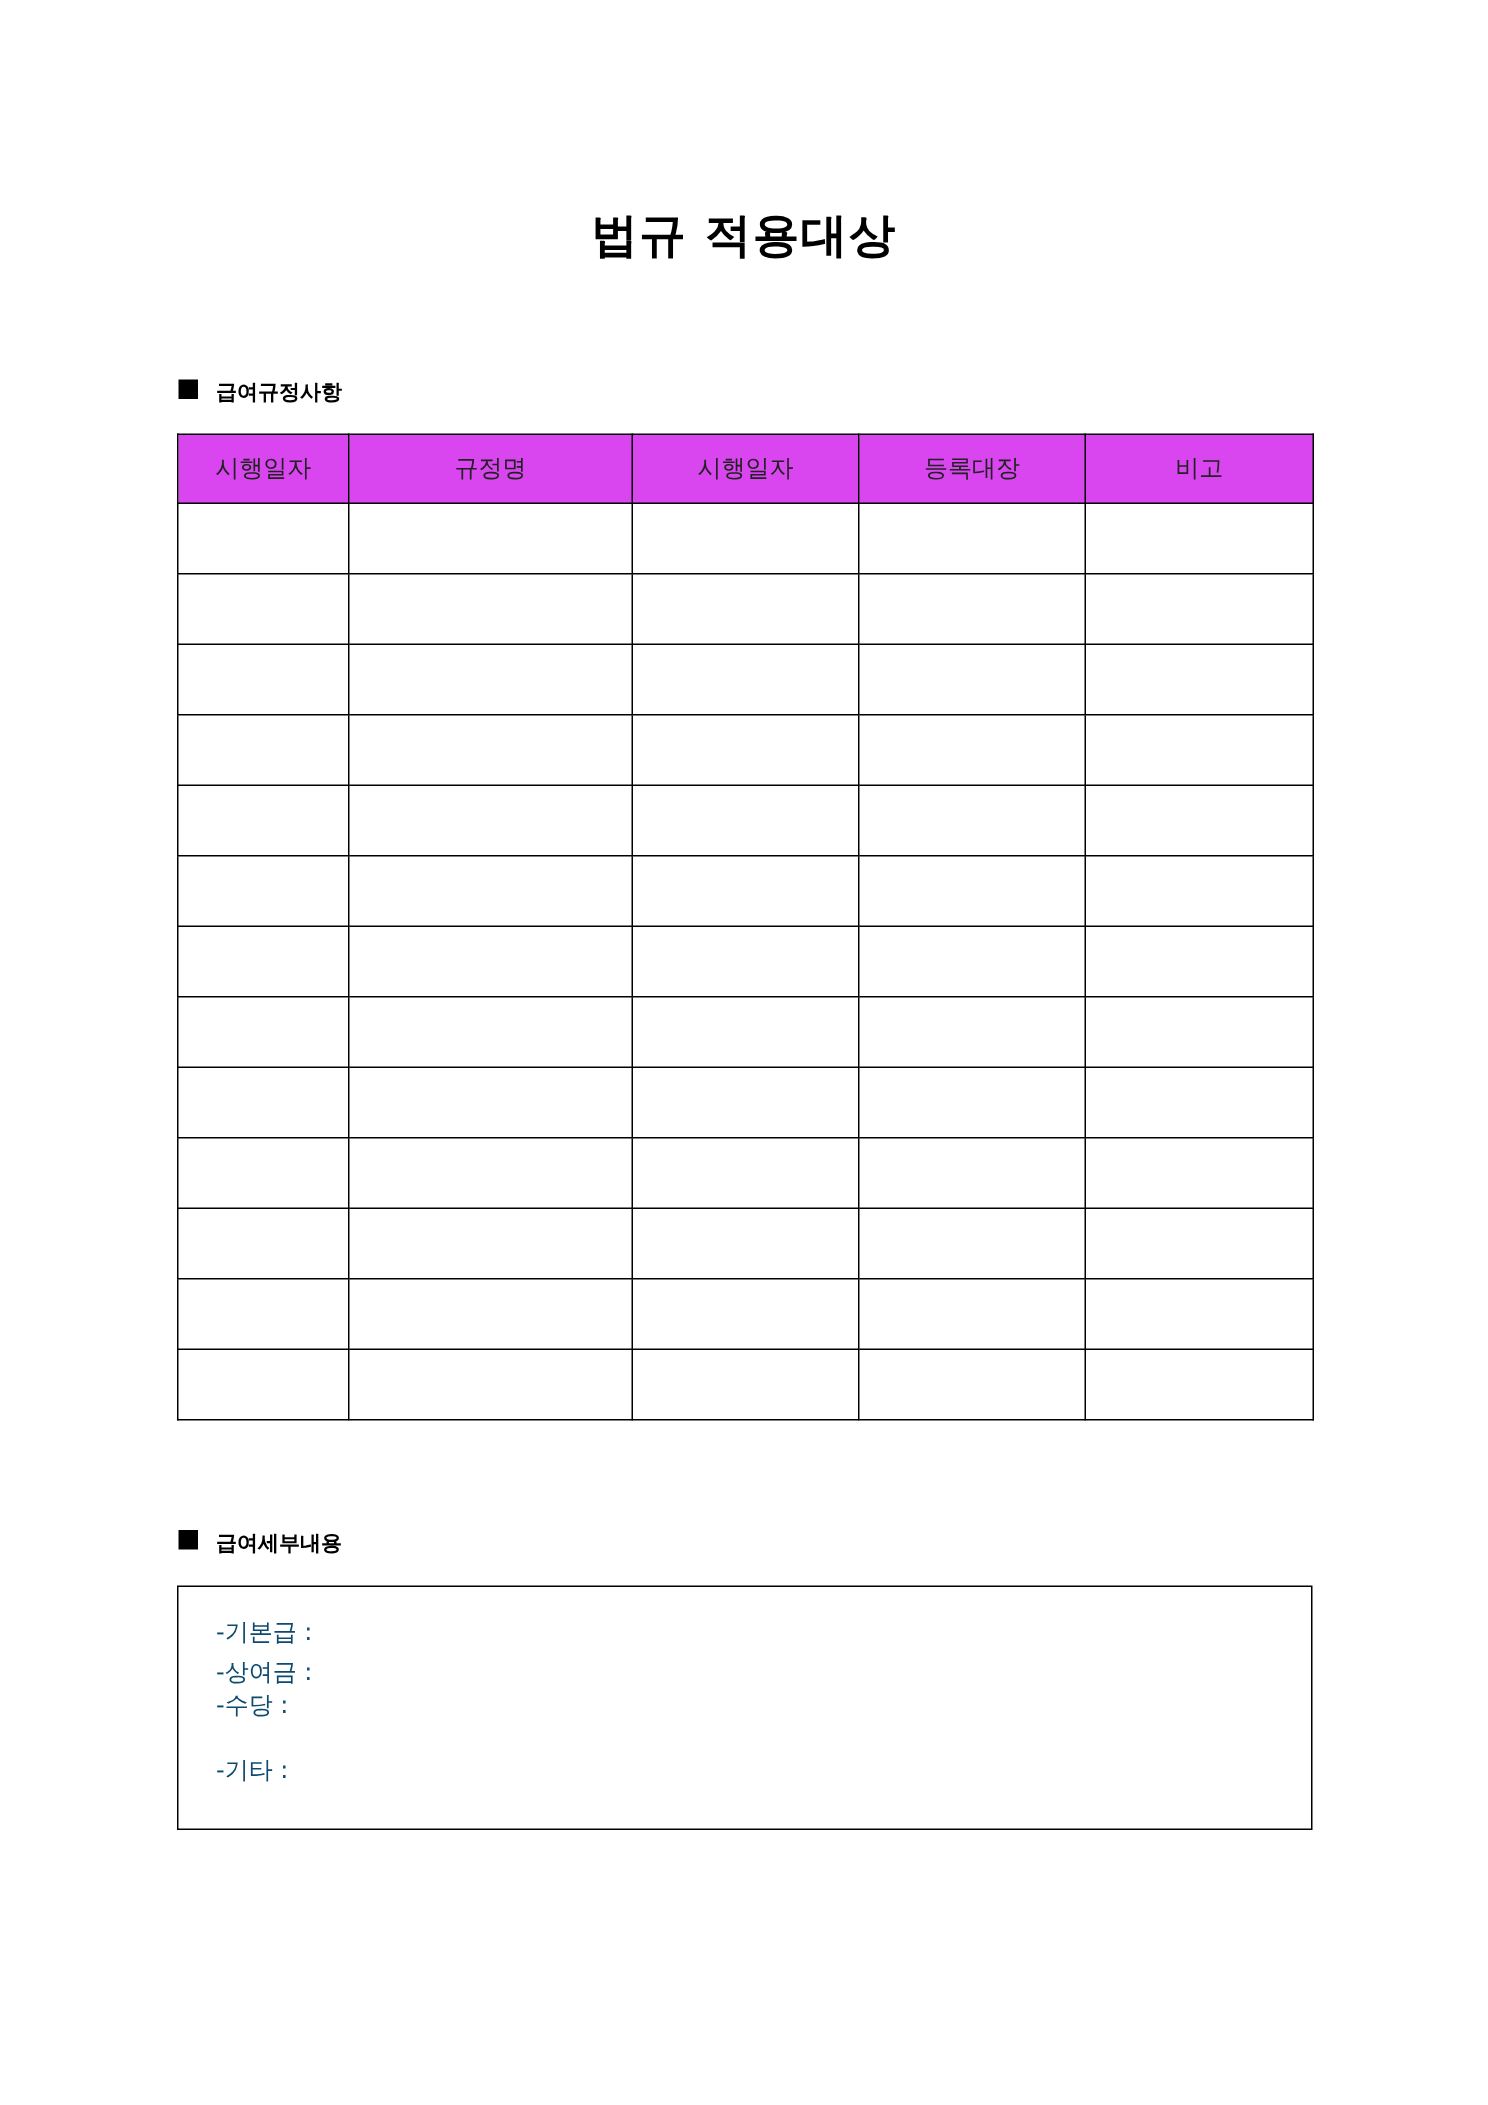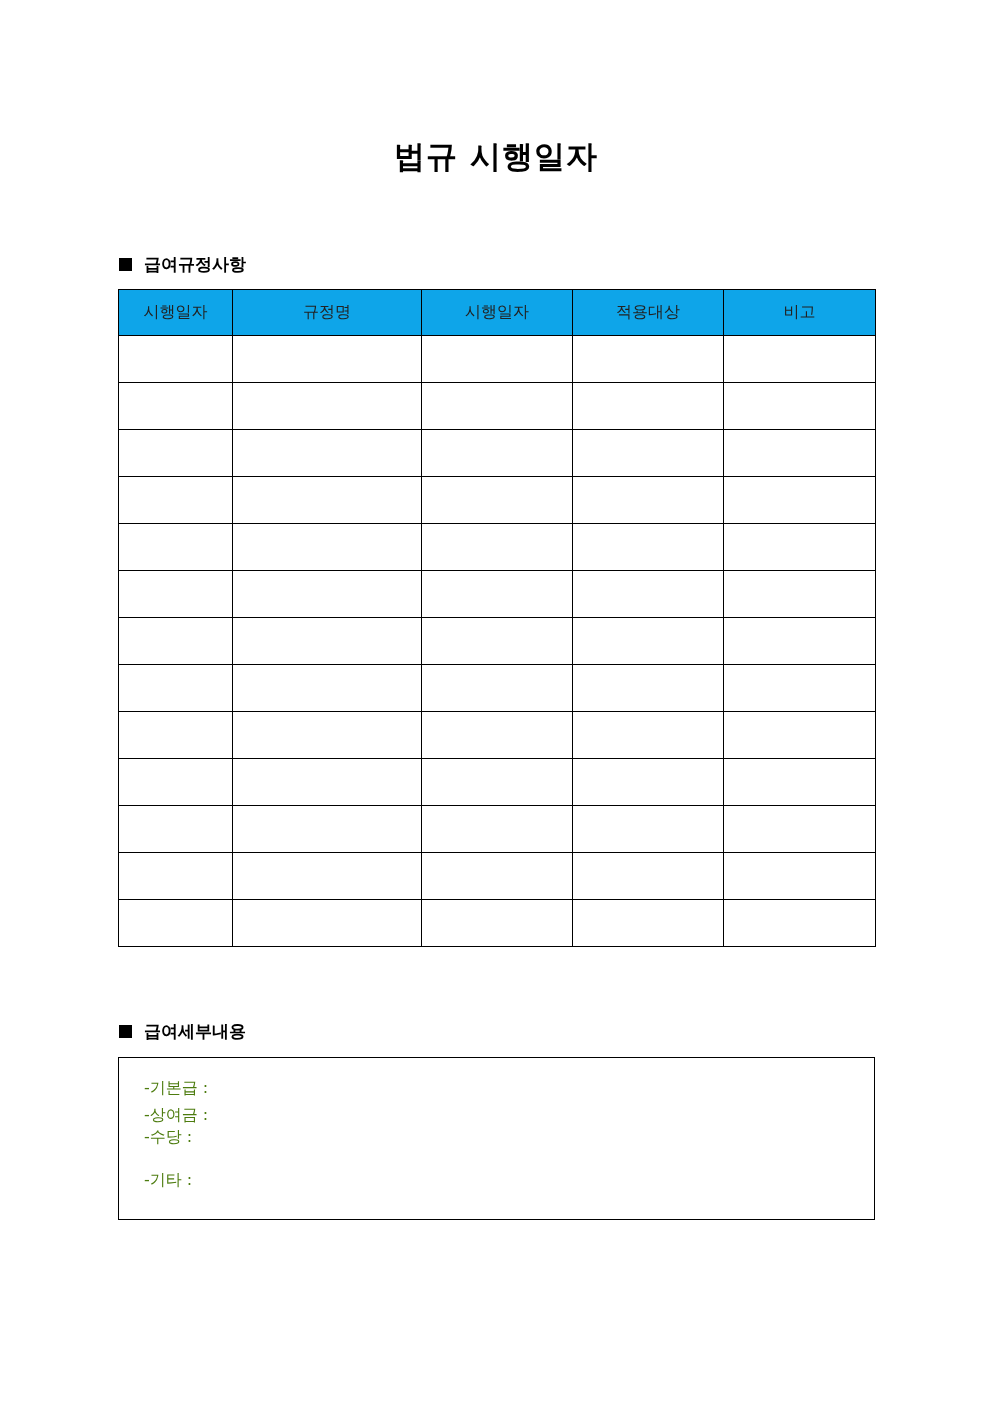--- a/index.html
+++ b/index.html
@@ -1,52 +1,52 @@
 <!DOCTYPE html>
 <html><head>
 <meta charset="utf-8">
 <style>
   html, body { margin: 0; padding: 0; background: #ffffff; }
   body { width: 992px; height: 1403px; position: relative; font-family: "DejaVu Sans", "Liberation Sans", sans-serif; color: #000; }
   .title { position: absolute; top: 136px; left: 0; width: 992px; text-align: center; font-size: 31px; font-weight: bold; letter-spacing: 1px; }
-  .section-heading { position: absolute; left: 119px; font-size: 17px; font-weight: bold; display: flex; align-items: center; }
+  .section-heading { position: absolute; left: 119px; font-size: 14px; font-weight: bold; display: flex; }
   .section-heading .bullet { display: inline-block; width: 13px; height: 13px; background: #000; margin-right: 12px; }
   .sec1 { top: 253px; }
   .sec2 { top: 1020px; }
   table.reg { position: absolute; top: 289px; left: 118px; width: 757px; border-collapse: collapse; table-layout: fixed; }
   table.reg th, table.reg td { border: 1px solid #000; padding: 0; }
-  table.reg th { background: #0ea5e9; height: 45px; font-weight: normal; font-size: 16px; color: #222; }
+  table.reg th { background: #d946ef; height: 45px; font-weight: normal; font-size: 16px; color: #222; }
   table.reg td { height: 46px; }
   .details-box { position: absolute; top: 1057px; left: 118px; width: 755px; height: 161px; border: 1px solid #000; box-sizing: content-box; }
-  .details-box .line { position: absolute; left: 25px; font-size: 16px; color: #4d7c0f; }
+  .details-box .line { position: absolute; left: 25px; font-size: 16px; color: #0c4a6e; }
 </style>
 </head>
 <body>
 
-<div class="title">법규 시행일자</div>
+<div class="title">법규 적용대상</div>
 
 <div class="section-heading sec1">
   <span class="bullet"></span>
   <span>급여규정사항</span>
 </div>
 
 <table class="reg">
   <colgroup>
     <col style="width:114px">
       <col style="width:189px">
       <col style="width:151px">
       <col style="width:151px">
       <col style="width:152px">
   </colgroup>
   <thead>
     <tr>
       <th>시행일자</th>
       <th>규정명</th>
       <th>시행일자</th>
-      <th>적용대상</th>
+      <th>등록대장</th>
       <th>비고</th>
     </tr>
   </thead>
   <tbody id="reg-body">
       <tr>
         <td></td>
         <td></td>
         <td></td>
         <td></td>
         <td></td>

